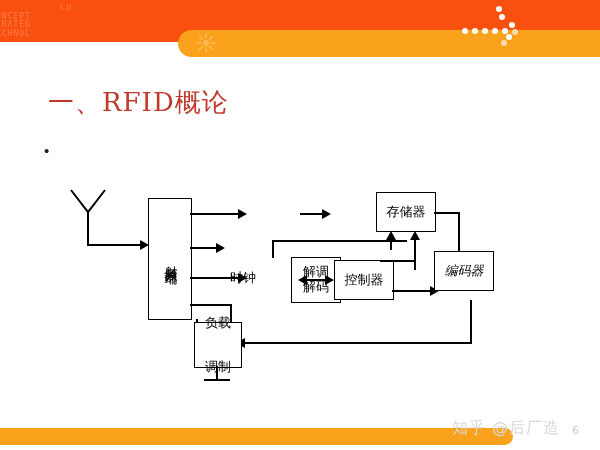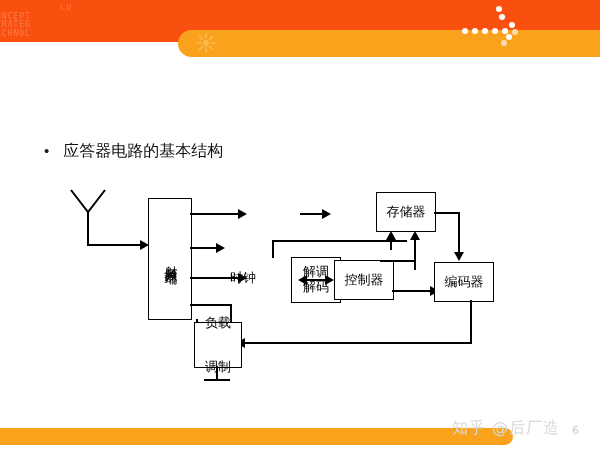--- a/index.html
+++ b/index.html
@@ -104,24 +104,24 @@
       <line x1="1" y1="10" x2="5" y2="10"></line>
         <line x1="15" y1="10" x2="19" y2="10"></line>
       <line x1="3.6" y1="3.6" x2="6.4" y2="6.4"></line>
         <line x1="13.6" y1="13.6" x2="16.4" y2="16.4"></line>
       <line x1="16.4" y1="3.6" x2="13.6" y2="6.4"></line>
         <line x1="6.4" y1="13.6" x2="3.6" y2="16.4"></line>
     </g>
     <circle cx="10" cy="10" r="3" fill="#ffd79a"></circle>
   </svg>
 
+  <div class="title">一、RFID概论</div>
 
   <div class="bullet-row">
     <div class="bullet-dot">•</div>
-    <div class="bullet-text">应答器电路的基本结构</div>
   </div>
 
   <div class="diagram">
 
     <svg class="ant" width="44" height="34" viewBox="0 0 44 34">
       <polyline points="5,2 22,24 39,2" fill="none" stroke="#000" stroke-width="2"></polyline>
     </svg>
     <div class="ln v" style="left:87px;top:32px;height:33px;"></div>
     <div class="ln h" style="left:87px;top:64px;width:55px;"></div>
     <div class="arw r" style="left:140px;top:60px;"></div>
@@ -176,21 +176,21 @@
     <div class="ln v" style="left:414px;top:56px;height:24px;"></div>
     <div class="ln h" style="left:380px;top:80px;width:35px;"></div>
 
     <div class="ln h" style="left:392px;top:110px;width:40px;"></div>
     <div class="arw r" style="left:430px;top:106px;"></div>
 
     <div class="ln h" style="left:434px;top:32px;width:26px;"></div>
     <div class="ln v" style="left:458px;top:32px;height:42px;"></div>
     <div class="arw d" style="left:454px;top:72px;"></div>
 
-    <div class="box" style="left:434px;top:82px;width:58px;height:38px;">
+    <div class="box" style="left:434px;top:71px;width:58px;height:38px;font-style:italic;">
       <span>编码器</span>
     </div>
 
     <div class="ln v" style="left:470px;top:120px;height:44px;"></div>
     <div class="ln h" style="left:240px;top:162px;width:232px;"></div>
     <div class="arw l" style="left:236px;top:158px;"></div>
 
     <div class="box" style="left:194px;top:142px;width:46px;height:44px;gap:29px;">
       <span>负载</span>
       <span>调制</span>

